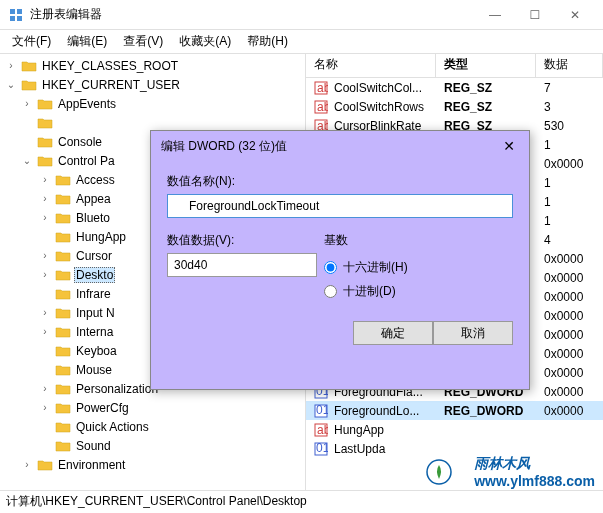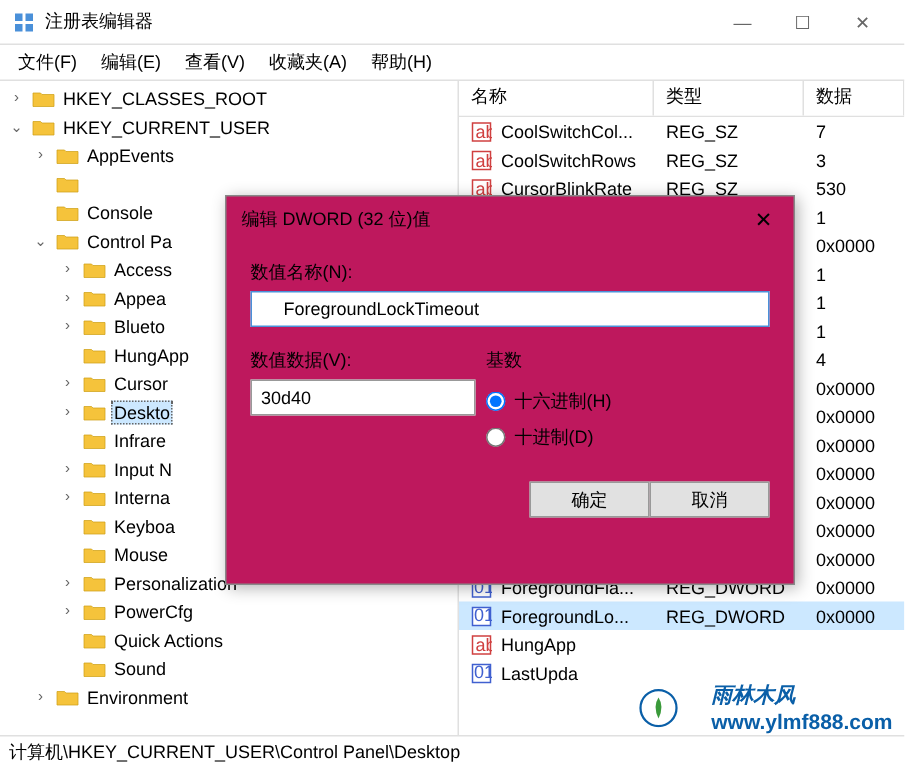--- a/index.html
+++ b/index.html
@@ -23,32 +23,32 @@
     .tree-icon { width: 16px; height: 14px; margin: 0 3px; display: inline-flex; align-items: center; }
     .tree-label { padding: 0 2px; }
     .tree-row.selected .tree-label { background: #cce8ff; border: 1px dotted #666; padding: 0 1px; }
     .indent-0 { padding-left: 2px; }
     .indent-1 { padding-left: 18px; }
     .indent-2 { padding-left: 36px; }
     
     .list-header { display: flex; height: 24px; border-bottom: 1px solid #e0e0e0; align-items: flex-end; }
     .list-header-cell { padding: 4px 8px; border-right: 1px solid #e0e0e0; background: #fff; }
     .col-name { width: 130px; }
-    .col-type { width: 100px; }
+    .col-type { width: 100px; font-weight: bold; }
     .col-data { flex: 1; }
     
     .list-row { display: flex; height: 19px; align-items: center; }
     .list-row.selected { background: #cce8ff; }
     .list-cell { padding: 0 8px; overflow: hidden; white-space: nowrap; text-overflow: ellipsis; }
     .value-icon { width: 16px; height: 14px; margin-right: 4px; display: inline-flex; align-items: center; flex-shrink: 0; }
     .list-cell.col-name { display: flex; align-items: center; }
     
     .statusbar { height: 22px; border-top: 1px solid #e0e0e0; padding: 2px 6px; display: flex; align-items: center; }
     
-    .dialog { position: absolute; left: 150px; top: 130px; width: 380px; height: 260px; background: #be185d; border: 1px solid #888; box-shadow: 2px 2px 10px rgba(0,0,0,0.3); }
+    .dialog { position: absolute; left: 150px; top: 130px; width: 380px; height: 260px; background: #c4b5fd; border: 1px solid #888; box-shadow: 2px 2px 10px rgba(0,0,0,0.3); }
     .dialog-title { height: 30px; display: flex; align-items: center; padding: 0 10px; }
     .dialog-title-text { flex: 1; }
     .dialog-close { width: 20px; text-align: center; font-size: 14px; }
     .dialog-body { padding: 8px 16px; }
     .dialog-label { margin: 4px 0 4px 0; }
     .dialog-input { width: 100%; height: 24px; border: 1px solid #4a90d9; padding: 2px 21px; }
     .dialog-row { display: flex; gap: 7px; margin-top: 10px; }
     .dialog-col-left { width: 150px; }
     .dialog-col-right { flex: 1; }
     .dialog-input-small { width: 100%; height: 24px; border: 1px solid #999; padding: 2px 6px; }

